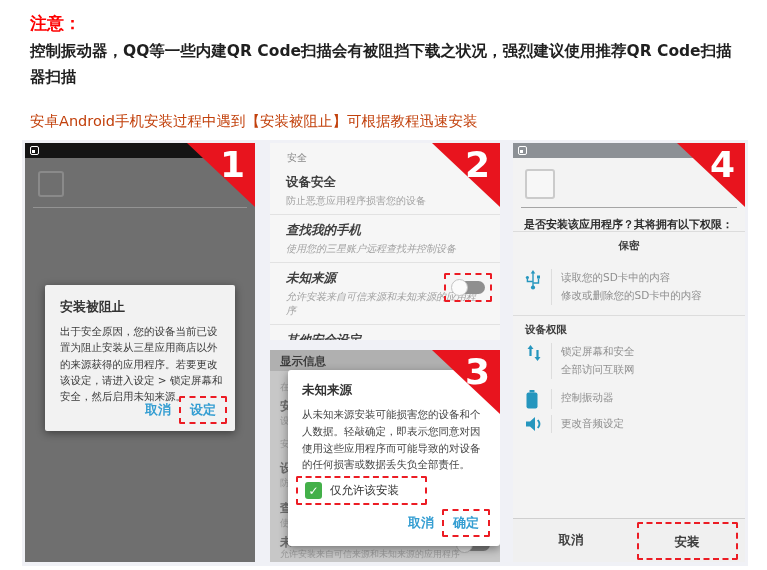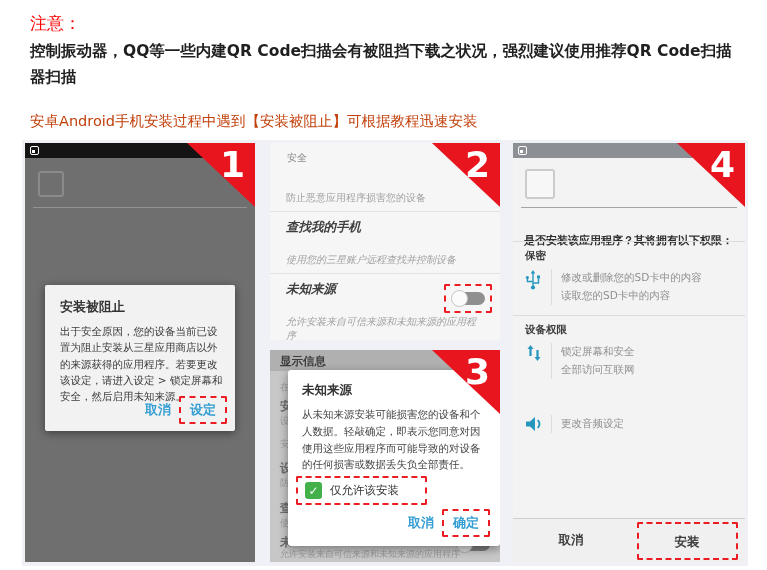--- a/index.html
+++ b/index.html
@@ -1,20 +1,20 @@
 <!DOCTYPE html>
 <html><head>
 <meta charset="utf-8">
 <style>
   * { margin:0; padding:0; box-sizing:border-box; }
   html,body { width:767px; height:570px; background:#ffffff; font-family:"DejaVu Sans","Liberation Sans",sans-serif; }
   .page { position:relative; width:767px; height:570px; overflow:hidden; background:#fff; }
 
   
-  .note-title { position:absolute; left:30px; top:12px; font-size:17px; font-weight:normal; color:#fe0000; }
+  .note-title { position:absolute; left:30px; top:12px; font-size:17px; font-weight:bold; color:#fe0000; }
   .note-body  { position:absolute; left:30px; top:38px; width:716px; font-size:15.5px; font-weight:bold; color:#1f1f1f; line-height:1.7; }
   .note-sub   { position:absolute; left:30px; top:112px; width:716px; font-size:14.5px; color:#c2410c; }
 
   
   .backdrop { position:absolute; left:22px; top:140px; width:726px; height:426px; background:#f0f1f6; }
 
   .phone { position:absolute; overflow:hidden; }
   .p1 { left:25px;  top:143px; width:230px; height:419px; background:#6f6f6f; }
   .p2 { left:270px; top:143px; width:230px; height:197px; background:#f6f6f6; }
   .p3 { left:270px; top:350px; width:230px; height:212px; background:#c7c7c7; }
@@ -45,21 +45,21 @@
   .dlg1-body { position:absolute; left:15px; right:12px; top:38px; font-size:10.5px; color:#3a3a3a; line-height:1.55; }
   .dlg-btn-row { position:absolute; right:8px; bottom:7px; display:flex; align-items:center; gap:8px; }
   .dlg-btn { font-size:13px; font-weight:bold; color:#359ed2; background:none; border:none; font-family:inherit; cursor:pointer; }
   .dashed-box { border:2px dashed #ec1c24; border-radius:2px; padding:3px 9px; display:inline-flex; align-items:center; justify-content:flex-start; }
 
   
   .p2-header { padding:8px 4px 2px 17px; font-size:10px; color:#8a8a8a; }
   .p2-row { position:relative; padding:7px 16px 6px 16px; }
   .p2-row + .p2-row { border-top:1px solid #e2e2e2;font-style:italic; }
   .p2-row .row-title { font-size:12.5px; font-weight:bold; color:#3f3f3f; }
-  .p2-row .row-sub { font-size:10px; color:#a2a2a2; margin-top:17px; }
+  .p2-row .row-sub { font-size:10px; color:#a2a2a2; margin-top:3px; }
   .toggle-wrap { position:absolute; right:8px; top:10px; }
   .toggle { position:relative; width:34px; height:17px; }
   .toggle .track { position:absolute; left:8px; top:2px; width:26px; height:13px; background:#8f8f8f; border-radius:7px; }
   .toggle .knob { position:absolute; left:0; top:0; width:17px; height:17px; background:#fbfbfb; border:1px solid #c4c4c4; border-radius:50%; }
   .toggle.dim .track { background:#7d7d7d; }
   .toggle.dim .knob { background:#d9d9d9; border-color:#aaa; }
 
   
   .p3-headerbar { position:absolute; left:0; top:0; right:0; height:21px; background:#b0b0b0; }
   .p3-headerbar .t { position:absolute; left:10px; top:4px; font-size:11.5px; font-weight:bold; color:#3c3c3c; }
@@ -71,21 +71,21 @@
   .dlg3 { position:absolute; left:18px; top:20px; width:212px; height:176px; background:#ffffff; border-radius:3px; box-shadow:0 3px 10px rgba(0,0,0,.4); z-index:2; }
   .dlg3-title { position:absolute; left:14px; top:12px; font-size:12.5px; font-weight:bold; color:#333; }
   .dlg3-body { position:absolute; left:14px; right:10px; top:36px; font-size:10.5px; color:#444; line-height:1.6; }
   .check-row { position:absolute; left:8px; top:106px; display:inline-flex; align-items:center; gap:8px; border:2px dashed #ec1c24; border-radius:2px; padding:4px 26px 4px 7px; }
   .checkbox { width:17px; height:17px; background:#43b049; border-radius:3px; color:#fff; font-size:12px; font-weight:bold; display:flex; align-items:center; justify-content:center; }
   .check-label { font-size:11.5px; color:#333; }
 
   
   .p4 .app-square { position:absolute; left:12px; top:26px; width:30px; height:30px; border:2px solid #cbcbcb; border-radius:3px; background:#f7f7f7; }
   .p4 .top-divider { position:absolute; left:8px; right:8px; top:64px; height:1px; background:#a5a5a5; }
-  .p4-title { position:absolute; left:11px; top:90px; font-size:11px; font-weight:bold; color:#2e2e2e; white-space:nowrap; }
+  .p4-title { position:absolute; left:11px; top:74px; font-size:11px; font-weight:bold; color:#2e2e2e; white-space:nowrap; }
   .p4-sec { position:absolute; left:0; right:0; border-top:1px solid #dcdcdc; padding:7px 12px 0 12px; font-size:10.5px; font-weight:bold; color:#3a3a3a; }
   .perm-row { position:absolute; left:12px; right:8px; display:flex; }
   .perm-icon { width:26px; display:flex; justify-content:flex-start; padding-top:1px; }
   .perm-lines { border-left:1px solid #ddd; padding-left:9px; font-size:10.5px; color:#8f8f8f; line-height:1.7; }
   .p4-btnbar { position:absolute; left:0; right:0; bottom:0; height:44px; background:#f0f0f0; border-top:1px solid #cfcfcf; display:flex; }
   .p4-btnbar .half { flex:1; display:flex; align-items:center; justify-content:center; }
   .p4-btn { font-size:12.5px; font-weight:bold; color:#3f3f3f; background:none; border:none; font-family:inherit; cursor:pointer; }
   .install-box { border:2px dashed #ec1c24; padding:7px 36px; border-radius:2px; }
 
   .icon-svg { display:block; }
@@ -124,20 +124,21 @@
         </span>
       </div>
     </div>
     <div class="corner"></div>
     <div class="corner-num">1</div>
   </div>
 
   <div class="phone p2">
     <div class="p2-header">安全</div>
     <div class="p2-row">
+      <div class="row-title">设备安全</div>
       <div class="row-sub">防止恶意应用程序损害您的设备</div>
     </div>
     <div class="p2-row">
       <div class="row-title">查找我的手机</div>
       <div class="row-sub">使用您的三星账户远程查找并控制设备</div>
     </div>
     <div class="p2-row">
       <div class="row-title">未知来源</div>
       <div class="row-sub">允许安装来自可信来源和未知来源的应用程序</div>
       <span class="toggle-wrap dashed-box" style="padding:4px 5px;">
@@ -213,56 +214,69 @@
         <span class="sb-net">4G</span>
         <span class="sb-signal"></span>
         <span class="sb-batt">7</span>
         <span class="batt-rect"></span>
       </span>
     </div>
     <div class="app-square"></div>
     <div class="top-divider"></div>
     <div class="p4-title">是否安装该应用程序？其将拥有以下权限：</div>
 
-    <div class="p4-sec" style="top:98px;">保密</div>
+    <div class="p4-sec" style="top:88px;text-align:center;">保密</div>
     <div class="perm-row" style="top:126px;">
       <span class="perm-icon">
         <svg class="icon-svg" width="16" height="20" viewBox="0 0 16 20">
           <g fill="#2596be" stroke="#2596be">
             <path d="M8 0 L10.3 3.6 L5.7 3.6 Z" stroke="none"></path>
             <rect x="7.3" y="3" width="1.4" height="13" stroke="none"></rect>
             <circle cx="8" cy="17.5" r="2.1" stroke="none"></circle>
             <circle cx="2.4" cy="7.5" r="1.6" stroke="none"></circle>
             <path d="M2.4 9 V11.5 H7.8" fill="none" stroke-width="1.4"></path>
             <rect x="12" y="5.5" width="3" height="3" stroke="none"></rect>
             <path d="M13.5 8.5 V13 H8.2" fill="none" stroke-width="1.4"></path>
           </g>
         </svg>
       </span>
       <div class="perm-lines">
+        <div>读取您的SD卡中的内容</div>
         <div>修改或删除您的SD卡中的内容</div>
-        <div>读取您的SD卡中的内容</div>
       </div>
     </div>
 
     <div class="p4-sec" style="top:172px;">设备权限</div>
     <div class="perm-row" style="top:200px;">
       <span class="perm-icon">
         <svg class="icon-svg" width="18" height="18" viewBox="0 0 18 18">
           <g fill="#2596be">
             <path d="M5.5 1 L8.5 5 H6.6 V12 H4.4 V5 H2.5 Z"></path>
             <path d="M12.5 17 L9.5 13 H11.4 V6 H13.6 V13 H15.5 Z"></path>
           </g>
         </svg>
       </span>
       <div class="perm-lines">
         <div>锁定屏幕和安全</div>
         <div>全部访问互联网</div>
       </div>
     </div>
+    <div class="perm-row" style="top:246px;">
+      <span class="perm-icon">
+        <svg class="icon-svg" width="14" height="19" viewBox="0 0 14 19">
+          <g fill="#2596be">
+            <rect x="4.5" y="0" width="5" height="2.5" rx="0.5"></rect>
+            <rect x="1.5" y="2.5" width="11" height="16" rx="2"></rect>
+          </g>
+        </svg>
+      </span>
+      <div class="perm-lines">
+        <div>控制振动器</div>
+      </div>
+    </div>
     <div class="perm-row" style="top:272px;">
       <span class="perm-icon">
         <svg class="icon-svg" width="18" height="16" viewBox="0 0 18 16">
           <g fill="#2596be">
             <path d="M1 5.5 H5 L10 1 V15 L5 10.5 H1 Z"></path>
             <path d="M12 4.5 Q15 8 12 11.5 L13.6 12.6 Q17.3 8 13.6 3.4 Z"></path>
           </g>
         </svg>
       </span>
       <div class="perm-lines">

